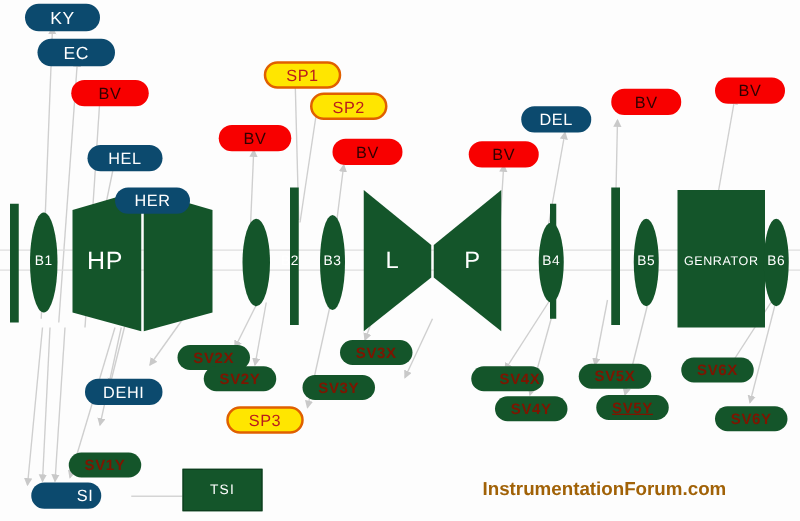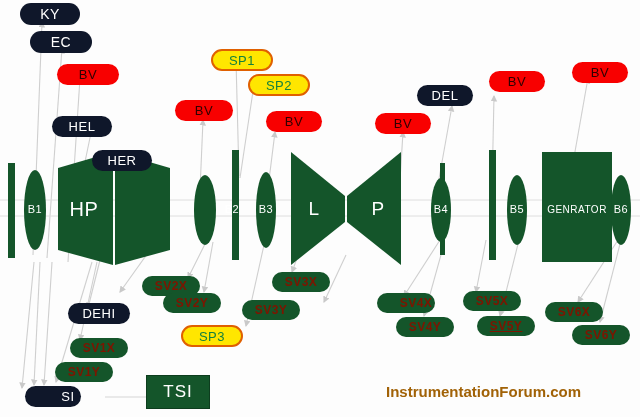--- a/index.html
+++ b/index.html
@@ -18,24 +18,24 @@
 
   
   .pill{
     position:absolute;
     display:flex;align-items:center;justify-content:center;
     border-radius:999px;
     white-space:nowrap;
     letter-spacing:.5px;
     box-sizing:border-box;
   }
-  .pill.green{background:#0f172a;color:#ffffff;}
+  .pill.green{background:#0c4a6e;color:#ffffff;}
   .pill.red{background:#f80000;color:#300000;}
   .pill.rmark{background:#14552a;color:#7d1500;font-weight:bold;}
-  .pill.yellow{background:#ffe600;color:#15803d;border:2px solid #e06000;}
+  .pill.yellow{background:#ffe600;color:#b91c1c;border:2px solid #e06000;}
 
   
   .boxlbl{
     position:absolute;
     display:flex;align-items:center;justify-content:center;
     background:#14552a;color:#ffffff;
     border:1px solid #0d3d1e;
     box-sizing:border-box;
     letter-spacing:1px;
   }
@@ -156,47 +156,46 @@
 
   <div class="shapetext" style="left:24px;top:201px;width:22px;height:16px;font-size:11px;">B1</div>
   <div class="shapetext" style="left:182px;top:201px;width:22px;height:16px;font-size:11px;padding-left:39px;">B2</div>
   <div class="shapetext" style="left:255px;top:201px;width:22px;height:16px;font-size:11px;">B3</div>
   <div class="shapetext" style="left:430px;top:201px;width:22px;height:16px;font-size:11px;">B4</div>
   <div class="shapetext" style="left:506px;top:201px;width:22px;height:16px;font-size:11px;">B5</div>
   <div class="shapetext" style="left:610px;top:201px;width:22px;height:16px;font-size:11px;">B6</div>
 
   <div class="pill green" style="left:20px;top:3px;width:60px;height:22px;font-size:14px;">KY</div>
   <div class="pill green" style="left:30px;top:31px;width:62px;height:22px;font-size:14px;">EC</div>
-  <div class="pill green" style="left:52px;top:116px;width:60px;height:21px;font-size:13px;">HEL</div>
+  <div class="pill green" style="left:70px;top:116px;width:60px;height:21px;font-size:13px;">HEL</div>
   <div class="pill green" style="left:92px;top:150px;width:60px;height:21px;font-size:13px;">HER</div>
   <div class="pill green" style="left:417px;top:85px;width:56px;height:21px;font-size:13px;">DEL</div>
   <div class="pill green" style="left:68px;top:303px;width:62px;height:21px;font-size:13px;">DEHI</div>
   <div class="pill green" style="left:25px;top:386px;width:56px;height:21px;font-size:13px;padding-left:30px;">SI</div>
 
-  <div class="boxlbl" style="left:146px;top:375px;width:64px;height:34px;font-size:17px;">TSI</div>
+  <div class="boxlbl" style="left:146px;top:375px;width:64px;height:34px;font-size:11px;">TSI</div>
 
   <div class="pill red" style="left:57px;top:64px;width:62px;height:21px;font-size:13px;">BV</div>
   <div class="pill red" style="left:175px;top:100px;width:58px;height:21px;font-size:13px;">BV</div>
   <div class="pill red" style="left:266px;top:111px;width:56px;height:21px;font-size:13px;">BV</div>
   <div class="pill red" style="left:375px;top:113px;width:56px;height:21px;font-size:13px;">BV</div>
   <div class="pill red" style="left:489px;top:71px;width:56px;height:21px;font-size:13px;">BV</div>
   <div class="pill red" style="left:572px;top:62px;width:56px;height:21px;font-size:13px;">BV</div>
 
   <div class="pill yellow" style="left:211px;top:49px;width:62px;height:22px;font-size:13px;">SP1</div>
   <div class="pill yellow" style="left:248px;top:74px;width:62px;height:22px;font-size:13px;">SP2</div>
   <div class="pill yellow" style="left:181px;top:325px;width:62px;height:22px;font-size:13px;">SP3</div>
 
-  <div class="pill rmark" style="left:70px;top:338px;width:58px;height:20px;font-size:12px;">SV1X</div>
   <div class="pill rmark" style="left:55px;top:362px;width:58px;height:20px;font-size:12px;">SV1Y</div>
   <div class="pill rmark" style="left:142px;top:276px;width:58px;height:20px;font-size:12px;">SV2X</div>
   <div class="pill rmark" style="left:163px;top:293px;width:58px;height:20px;font-size:12px;">SV2Y</div>
   <div class="pill rmark" style="left:272px;top:272px;width:58px;height:20px;font-size:12px;">SV3X</div>
   <div class="pill rmark" style="left:242px;top:300px;width:58px;height:20px;font-size:12px;">SV3Y</div>
   <div class="pill rmark" style="left:377px;top:293px;width:58px;height:20px;font-size:12px;padding-left:20px;">SV4X</div>
   <div class="pill rmark" style="left:396px;top:317px;width:58px;height:20px;font-size:12px;">SV4Y</div>
   <div class="pill rmark" style="left:463px;top:291px;width:58px;height:20px;font-size:12px;">SV5X</div>
   <div class="pill rmark" style="left:477px;top:316px;width:58px;height:20px;font-size:12px;text-decoration:underline;">SV5Y</div>
-  <div class="pill rmark" style="left:545px;top:302px;width:58px;height:20px;font-size:12px;">SV6X</div>
+  <div class="pill rmark" style="left:545px;top:286px;width:58px;height:20px;font-size:12px;">SV6X</div>
   <div class="pill rmark" style="left:572px;top:325px;width:58px;height:20px;font-size:12px;">SV6Y</div>
 
   <div class="watermark" style="left:386px;top:383px;font-size:15px;">InstrumentationForum.com</div>
 
 </div>
 
 </body></html>

